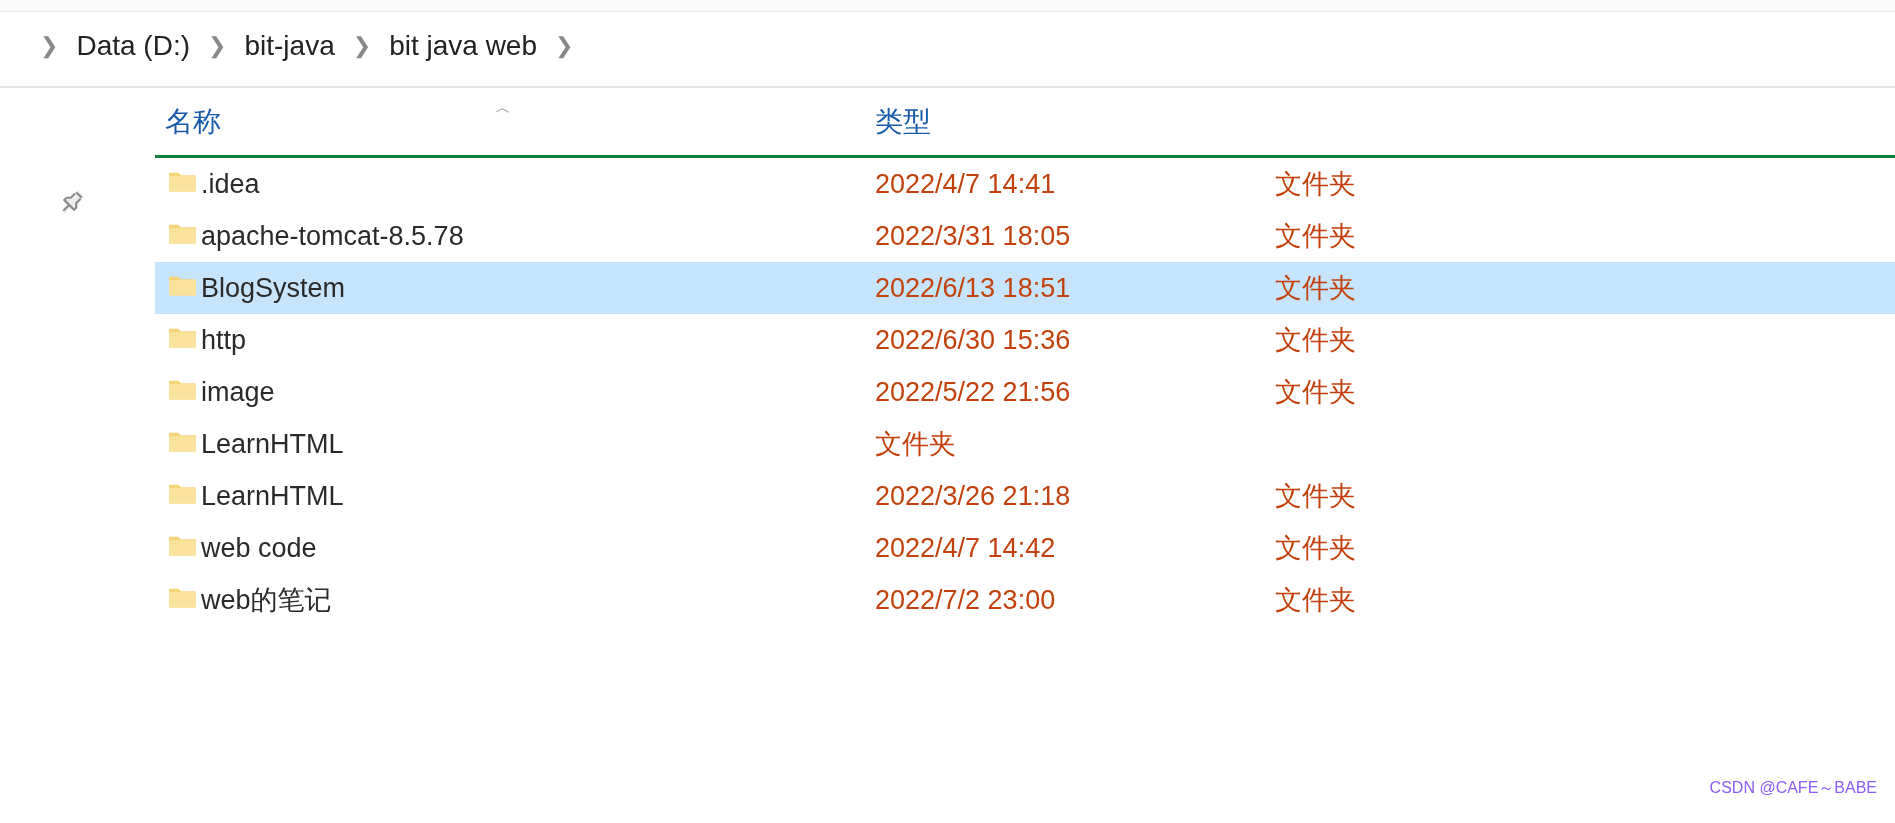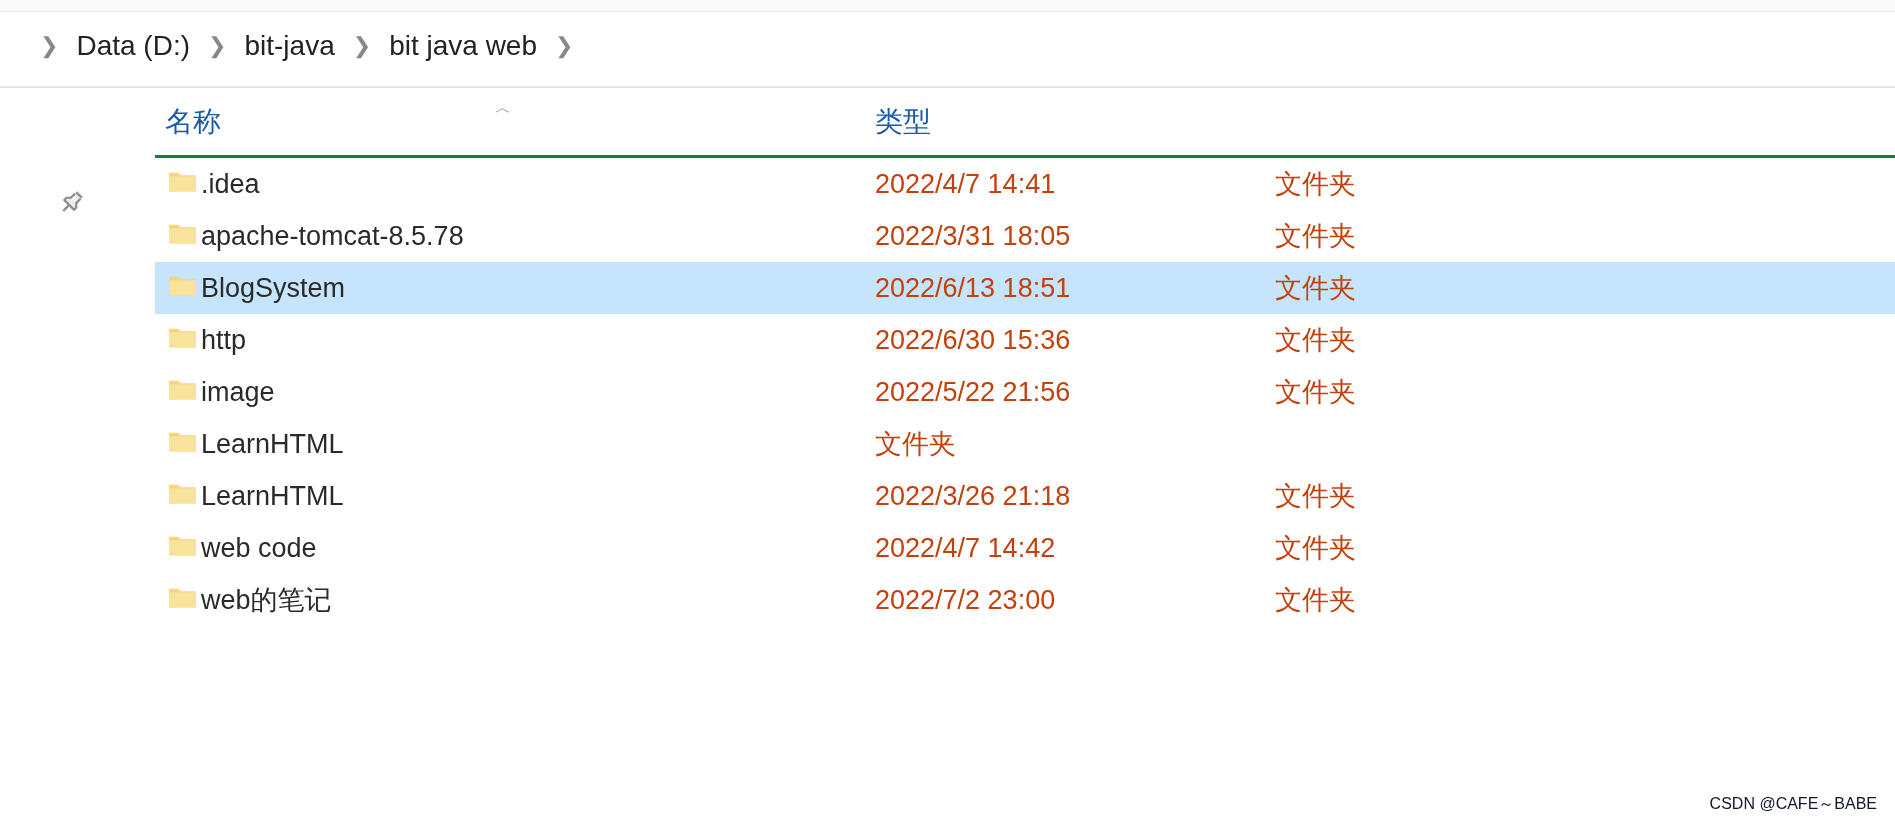--- a/index.html
+++ b/index.html
@@ -93,23 +93,23 @@
 }
 .folder-icon {
   width: 28px;
   height: 24px;
   display: inline-block;
   flex-shrink: 0;
 }
 .watermark {
   position: absolute;
   right: 18px;
-  bottom: 8px;
+  bottom: 24px;
   font-size: 16px;
-  color: #0f172a;
+  color: #8b5cf6;
   font-family: Arial, sans-serif;
 }
 </style>
 </head>
 <body>
 
 <div class="top-divider"></div>
 
 <div class="breadcrumb">
   <span class="chevron">❯</span>

